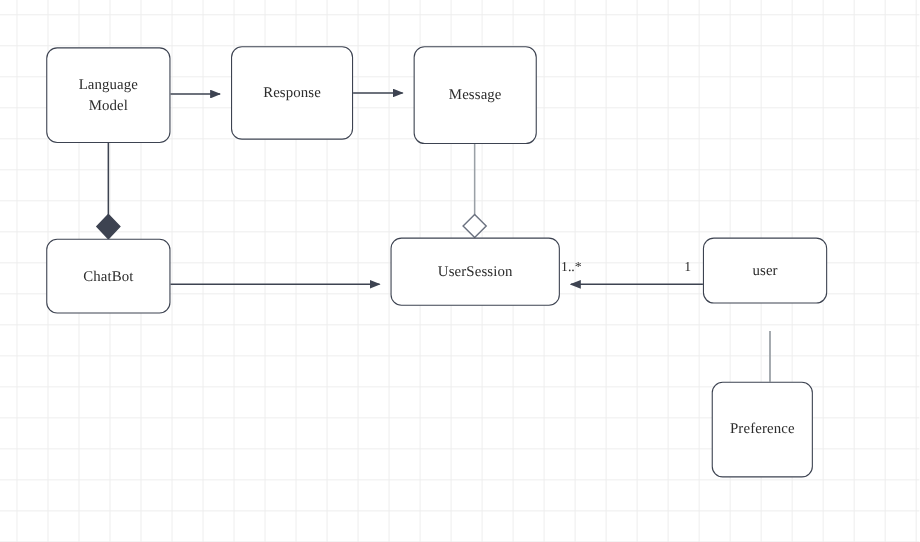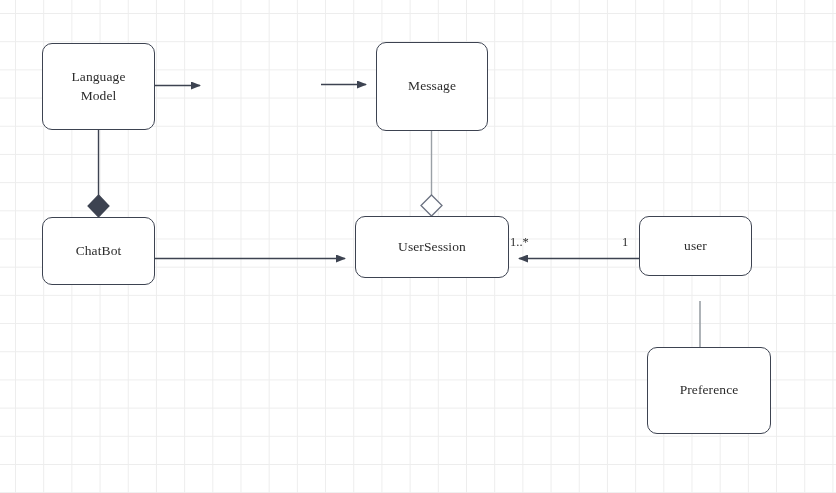--- a/index.html
+++ b/index.html
@@ -103,38 +103,41 @@
     <g>
       <line x1="700" y1="301" x2="700" y2="347" stroke="#9aa0a6" stroke-width="1.6"></line>
     </g>
   </svg>
 
   <div class="node" style="left:42px; top:43px; width:113px; height:87px;">
     <span class="node-label">Language
 Model</span>
   </div>
 
+  <div class="node" style="left:210px; top:42px; width:111px; height:85px;">
+    <span class="node-label">Response</span>
+  </div>
 
   <div class="node" style="left:376px; top:42px; width:112px; height:89px;">
     <span class="node-label">Message</span>
   </div>
 
   <div class="node" style="left:42px; top:217px; width:113px; height:68px;">
     <span class="node-label">ChatBot</span>
   </div>
 
   <div class="node" style="left:355px; top:216px; width:154px; height:62px;">
     <span class="node-label">UserSession</span>
   </div>
 
   <div class="node" style="left:639px; top:216px; width:113px; height:60px;">
     <span class="node-label">user</span>
   </div>
 
-  <div class="node" style="left:647px; top:347px; width:124px; height:87px;">
+  <div class="node" style="left:647px; top:347px; width:92px; height:87px;">
     <span class="node-label">Preference</span>
   </div>
 
   <span class="edge-label" style="left:510px; top:235px;">1..*</span>
 
   <span class="edge-label" style="left:622px; top:235px;">1</span>
 
 </div>
 
 </body></html>

